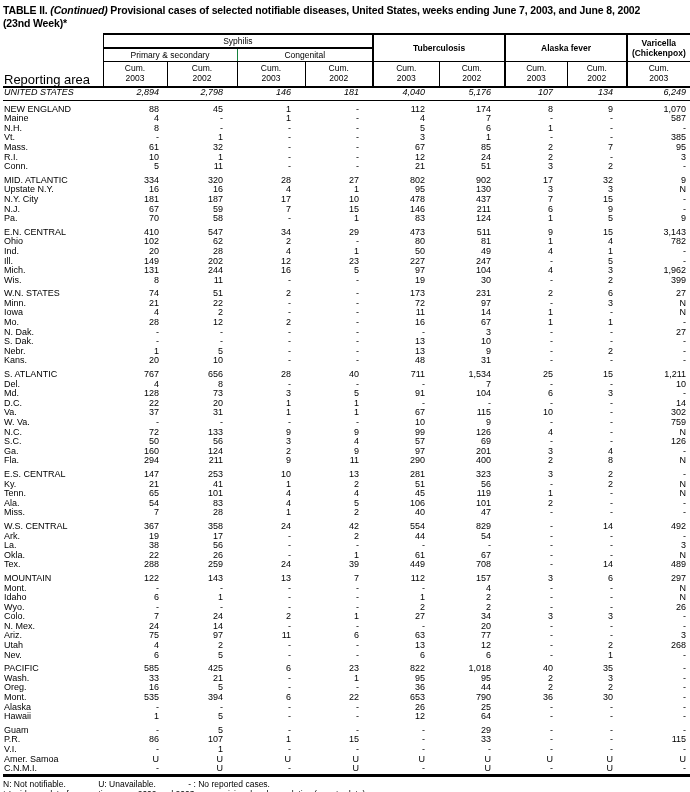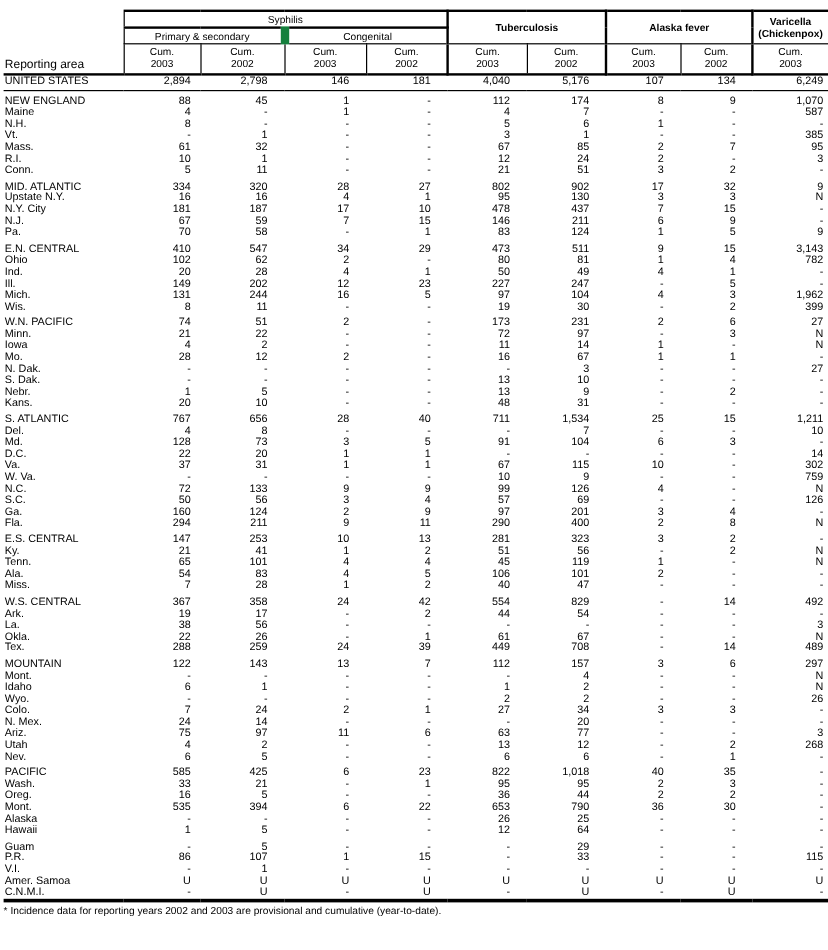--- a/index.html
+++ b/index.html
@@ -9,48 +9,54 @@
   .title { font-size:10.5px; font-weight:bold; line-height:12.5px; letter-spacing:-0.15px; }
   .title .it { font-style:italic; }
 
   table { border-collapse:collapse; table-layout:fixed; width:687px; margin-top:4px; border-bottom:3px solid #000; }
   col.c-area { width:100px; }
   col.c1 { width:64px; } col.c2 { width:70px; } col.c3 { width:68px; } col.c4 { width:68px; }
   col.c5 { width:66px; } col.c6 { width:66px; } col.c7 { width:62px; } col.c8 { width:60px; }
   col.c9 { width:63px; }
 
   thead th { font-weight:normal; font-size:8.5px; line-height:10px; padding:1px 0; text-align:center; vertical-align:middle; }
-  th.area   { text-align:left; vertical-align:bottom; border-bottom:2px solid #000; padding-left:1px; font-size:10px; }
+  th.area   { text-align:left; vertical-align:bottom; border-bottom:2px solid #000; padding-left:1px; font-size:13px; }
   th.syph   { border-top:2px solid #000; border-left:1px solid #000; border-right:2px solid #000; border-bottom:2px solid #000; }
   th.grp    { border-top:2px solid #000; border-bottom:1px solid #000;font-weight:bold; }
   th.grp-r2 { border-right:2px solid #000; }
   th.grp-r1 { border-right:1px solid #000; }
   th.sub    { border-bottom:1px solid #000; }
-  th.sub.ps   { border-left:1px solid #000; border-right:7px solid #15803d; }
+  th.sub.ps   { border-left:1px solid #000; border-right:1px solid #15803d; }
   th.sub.cong { border-right:2px solid #000;margin-top:32px; }
   th.cum    { border-right:1px solid #000; border-bottom:2px solid #000; line-height:9.5px; padding:2px 0 3px 0; }
   th.cum.first { border-left:1px solid #000; }
   th.cum.gb { border-right:2px solid #000; }
 
   tbody td { font-size:9px; line-height:9.6px; padding:0 14px 0 0; text-align:right; white-space:nowrap; }
   tbody td:first-child { text-align:left; padding:0 0 0 1px; }
   tbody td:nth-child(2) { padding-right:8px; }
   tbody td:last-child { padding-right:4px; }
-  tr.us-row td { border-bottom:1px solid #000; padding-bottom:2px; }
+  tr.us-row td { border-bottom:1px solid #000; padding-bottom:2px;font-style:italic; }
   tr.section-start td { padding-top:4px; }
 
   .footnotes { margin-top:2px; font-size:8.5px; line-height:10.5px; }
   .legend span { display:inline-block; }
   .legend span + span { margin-left:30px; }
 </style>
 </head>
 <body>
 
 <div class="page">
 
+  <div class="title">
+    <span>TABLE II.</span>
+    <span class="it">(Continued)</span>
+    <span>Provisional cases of selected notifiable diseases, United States, weeks ending June 7, 2003, and June 8, 2002</span><br>
+    <span>(23nd Week)*</span>
+  </div>
 
   <table>
     <colgroup>
       <col class="c-area">
         <col class="c1">
         <col class="c2">
         <col class="c3">
         <col class="c4">
       <col class="c5">
         <col class="c6">
@@ -308,21 +314,21 @@
           <td>11</td>
           <td>-</td>
           <td>-</td>
           <td>19</td>
           <td>30</td>
           <td>-</td>
           <td>2</td>
           <td>399</td>
         </tr>
         <tr class="section-start">
-          <td>W.N. PACIFIC</td>
+          <td>W.N. STATES</td>
           <td>74</td>
           <td>51</td>
           <td>2</td>
           <td>-</td>
           <td>173</td>
           <td>231</td>
           <td>2</td>
           <td>6</td>
           <td>27</td>
         </tr>
@@ -887,16 +893,21 @@
           <td>-</td>
           <td>U</td>
           <td>-</td>
           <td>U</td>
           <td>-</td>
         </tr>
       </tbody>
   </table>
 
   <div class="footnotes">
+    <div class="legend">
+      <span>N: Not notifiable.</span>
+      <span>U: Unavailable.</span>
+      <span>- : No reported cases.</span>
+    </div>
     <div>* Incidence data for reporting years 2002 and 2003 are provisional and cumulative (year-to-date).</div>
   </div>
 
 </div>
 
 </body></html>

